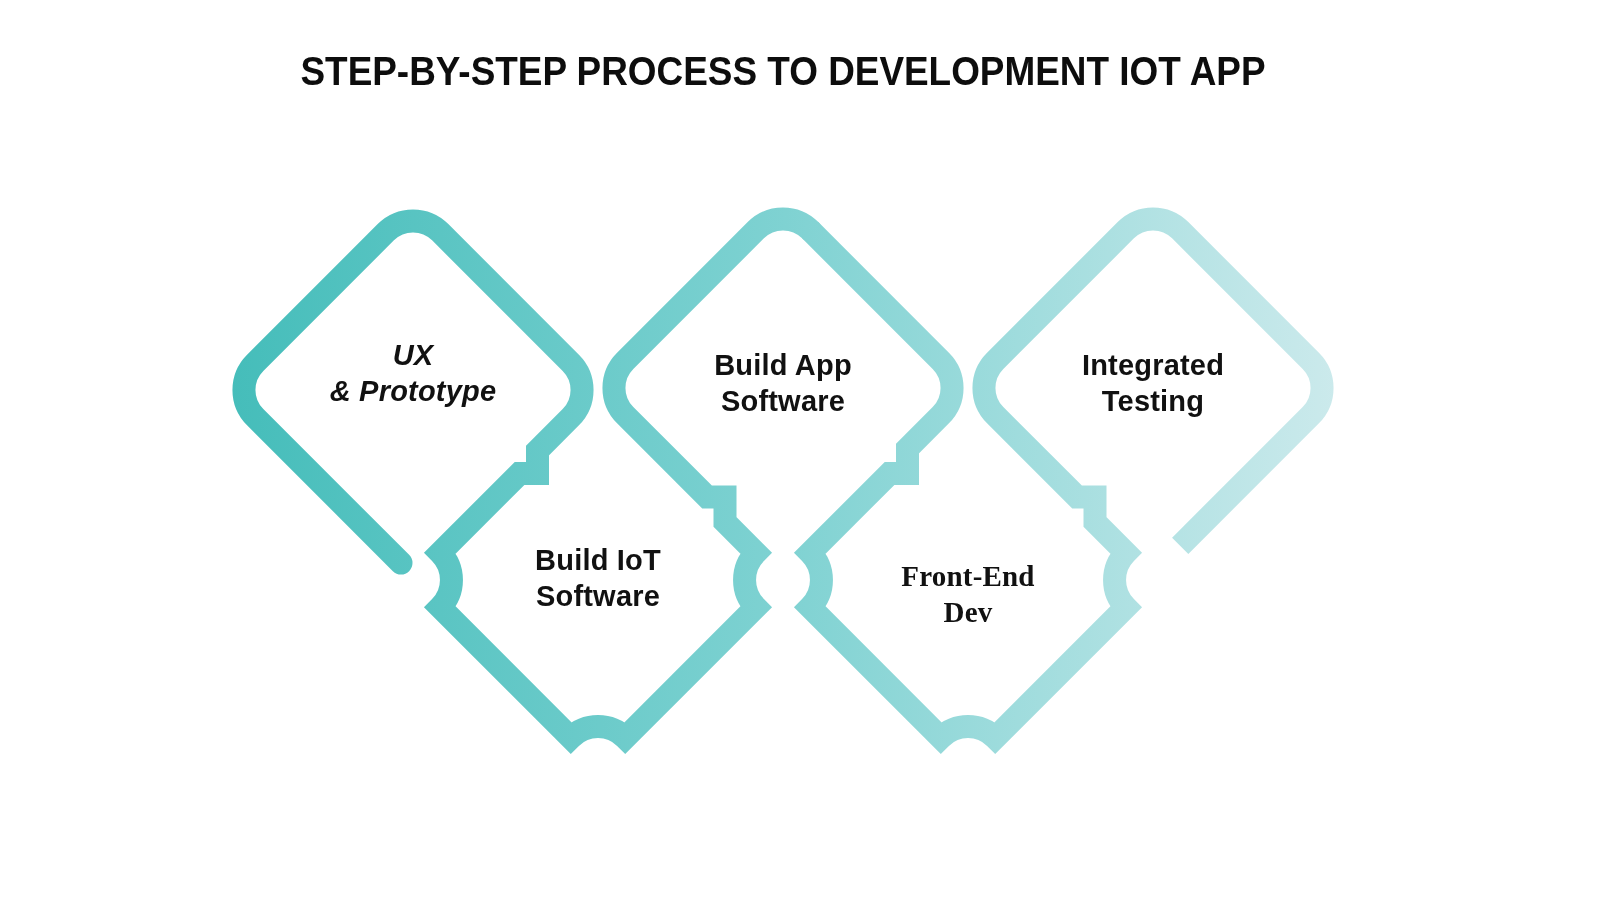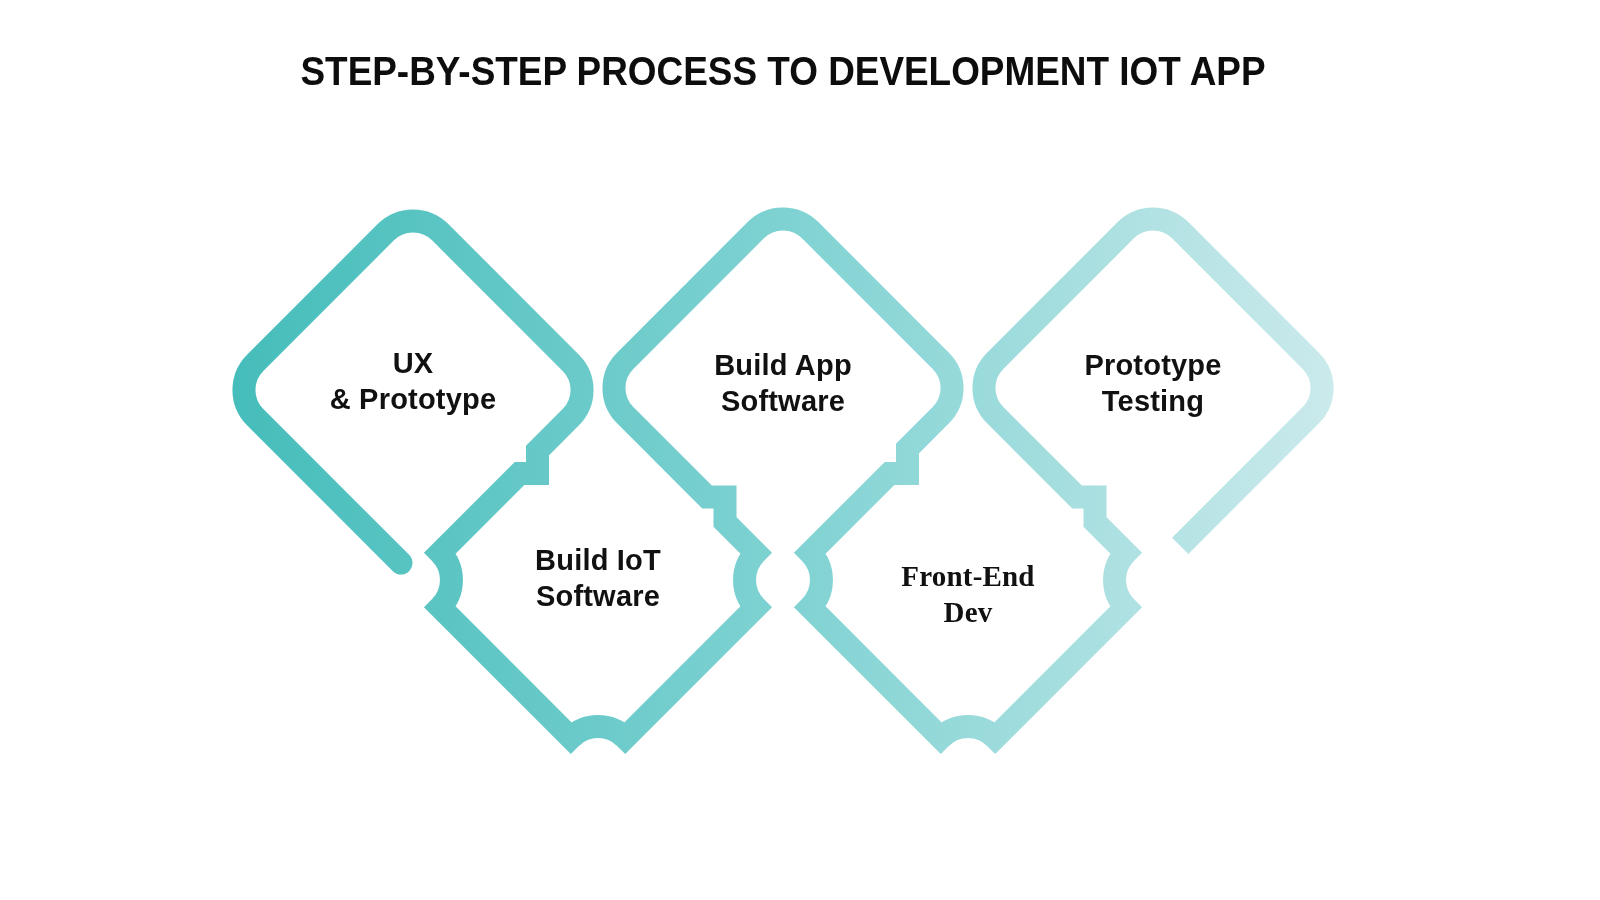--- a/index.html
+++ b/index.html
@@ -109,38 +109,38 @@
          L 1077,497
          L 995.2,415.2
          A 38.5 38.5 0 0 1 995.2,360.8
          L 1125.8,230.2
          A 38.5 38.5 0 0 1 1180.2,230.2
          L 1310.8,360.8
          A 38.5 38.5 0 0 1 1310.8,415.2
          L 1180.2,545.8"></path>
   </svg>
 
-  <div class="step-label" style="left:413px; top:345px;">
+  <div class="step-label" style="left:413px; top:337px;font-style:italic;">
     <span>UX</span>
     <span>&amp; Prototype</span>
   </div>
 
   <div class="step-label" style="left:598px; top:542px;text-align:center;">
     <span>Build IoT</span>
     <span>Software</span>
   </div>
 
   <div class="step-label" style="left:783px; top:347px;">
     <span>Build App</span>
     <span>Software</span>
   </div>
 
   <div class="step-label" style="left:968px; top:558px;font-family:Liberation Serif, serif;">
     <span>Front-End</span>
     <span>Dev</span>
   </div>
 
   <div class="step-label" style="left:1153px; top:347px;">
-    <span>Prototype</span>
+    <span>Integrated</span>
     <span>Testing</span>
   </div>
 
 </div>
 
 </body></html>

